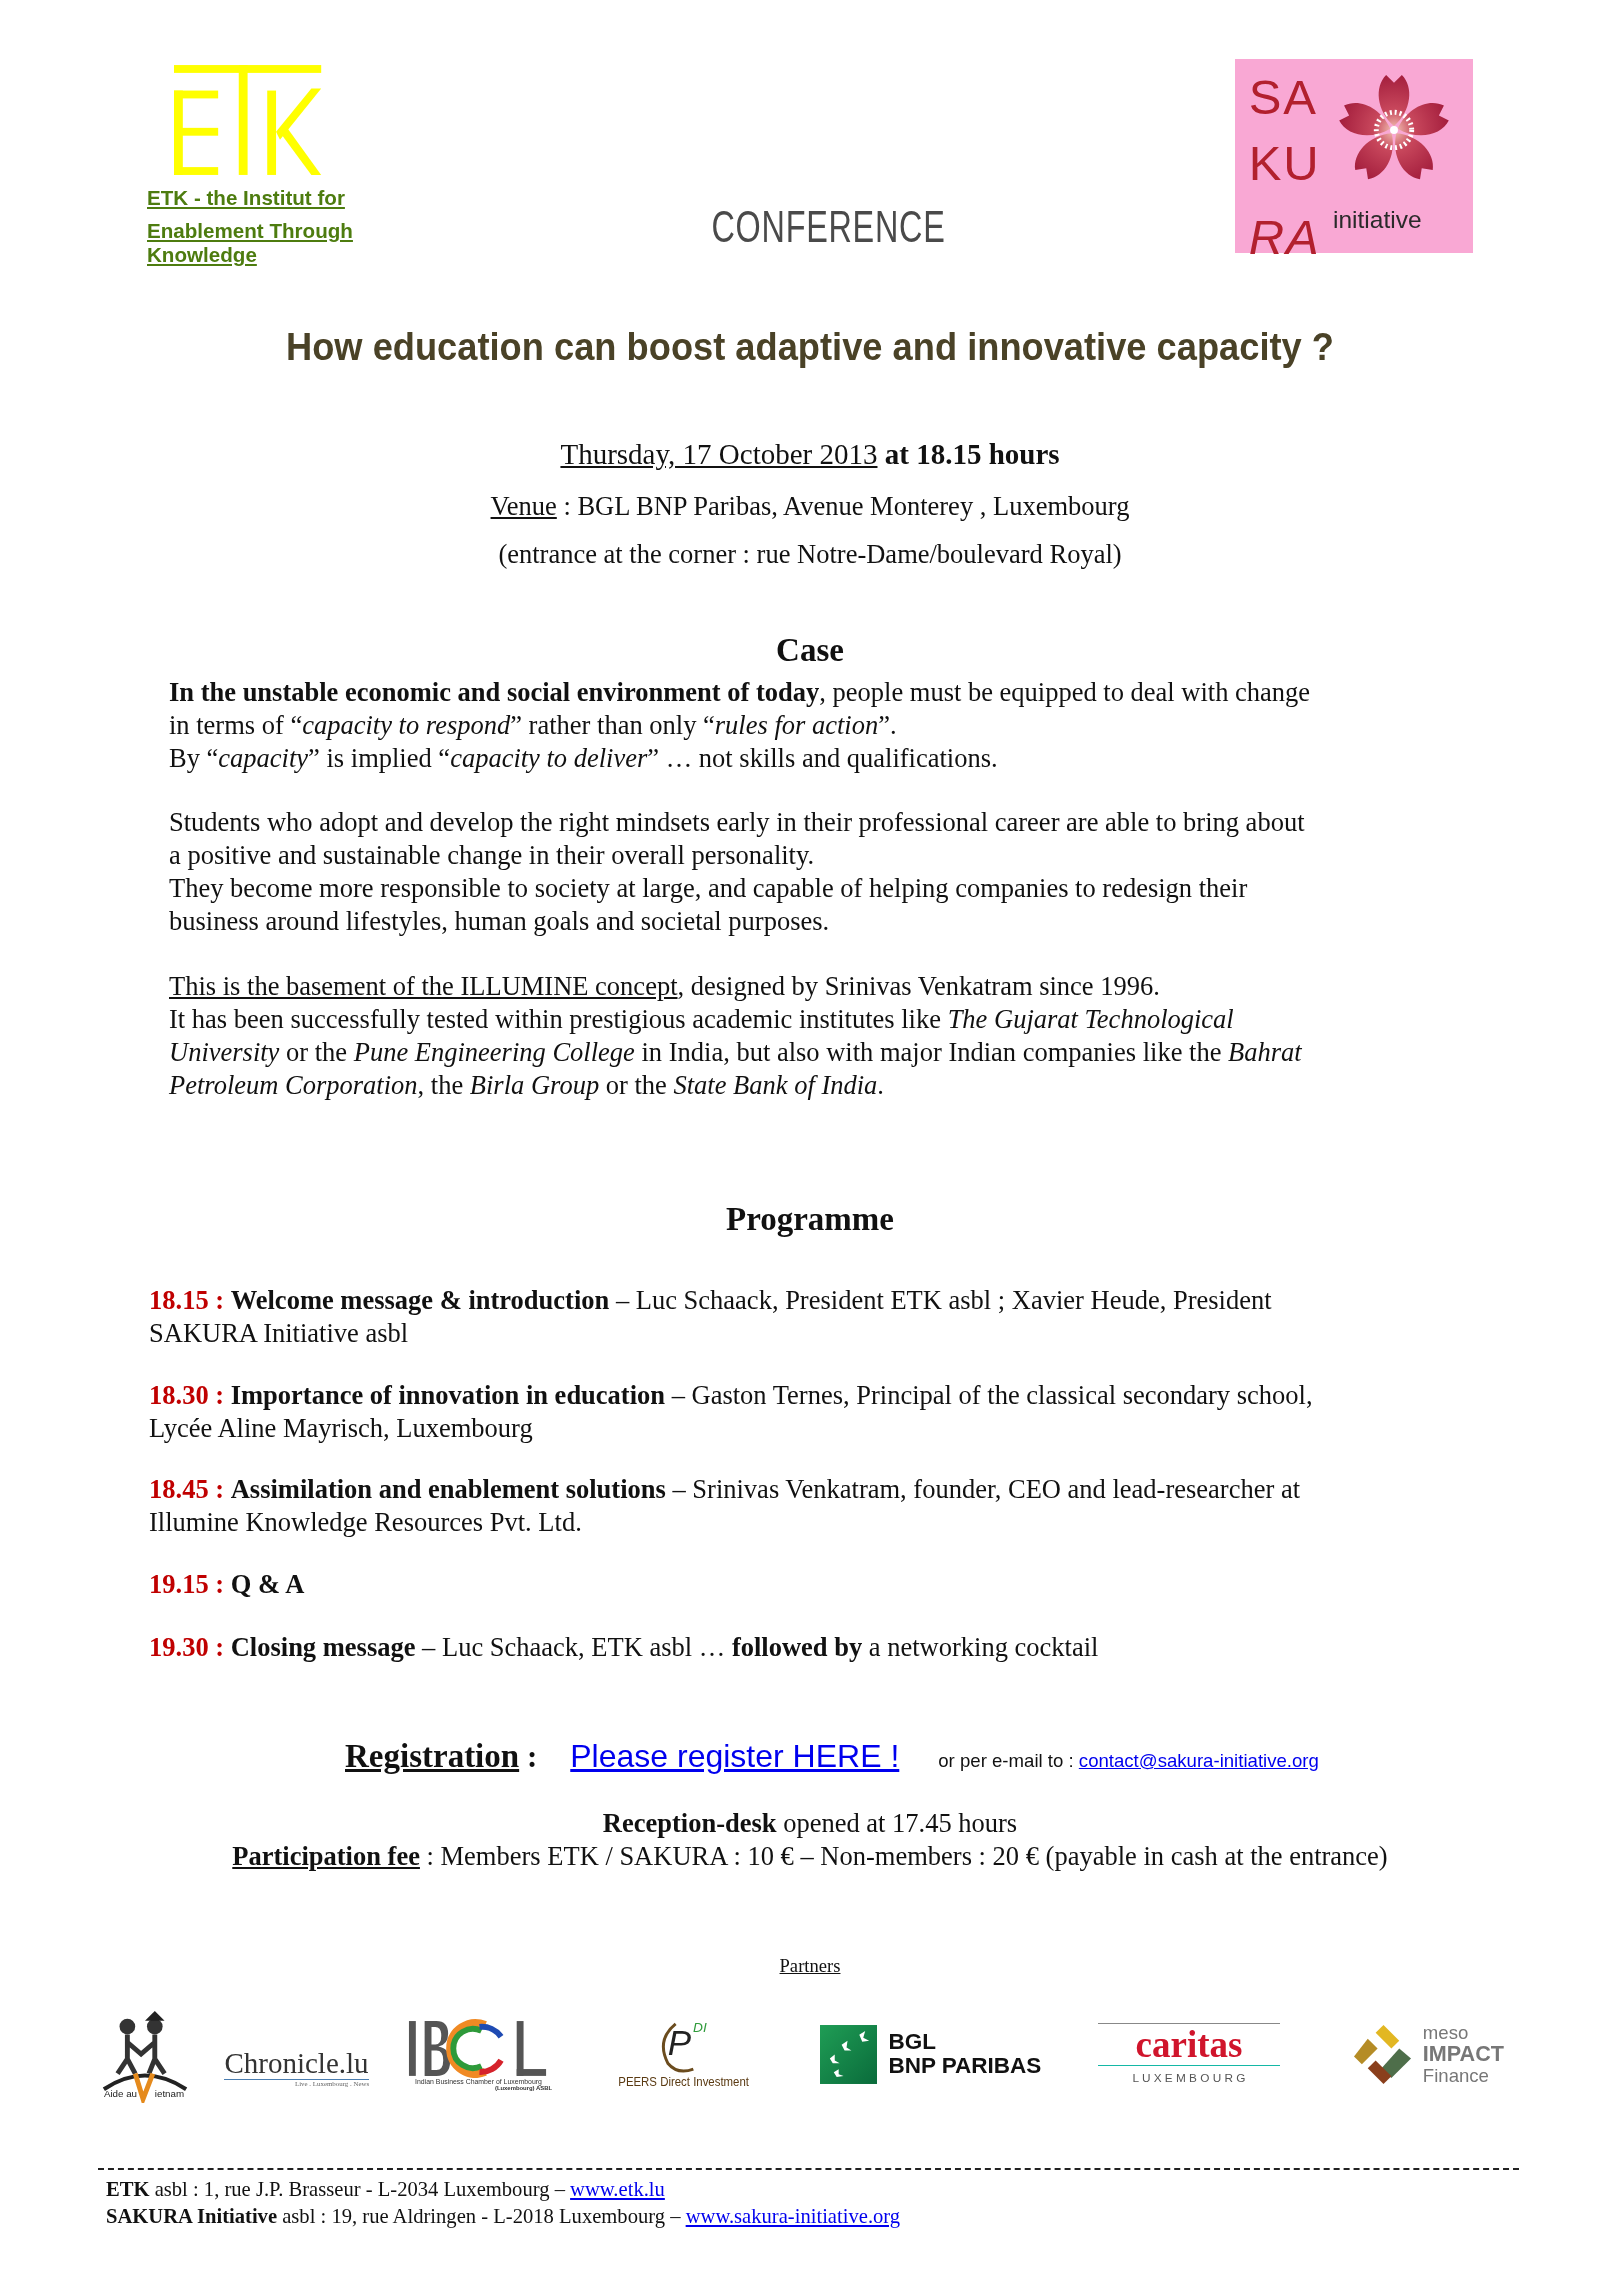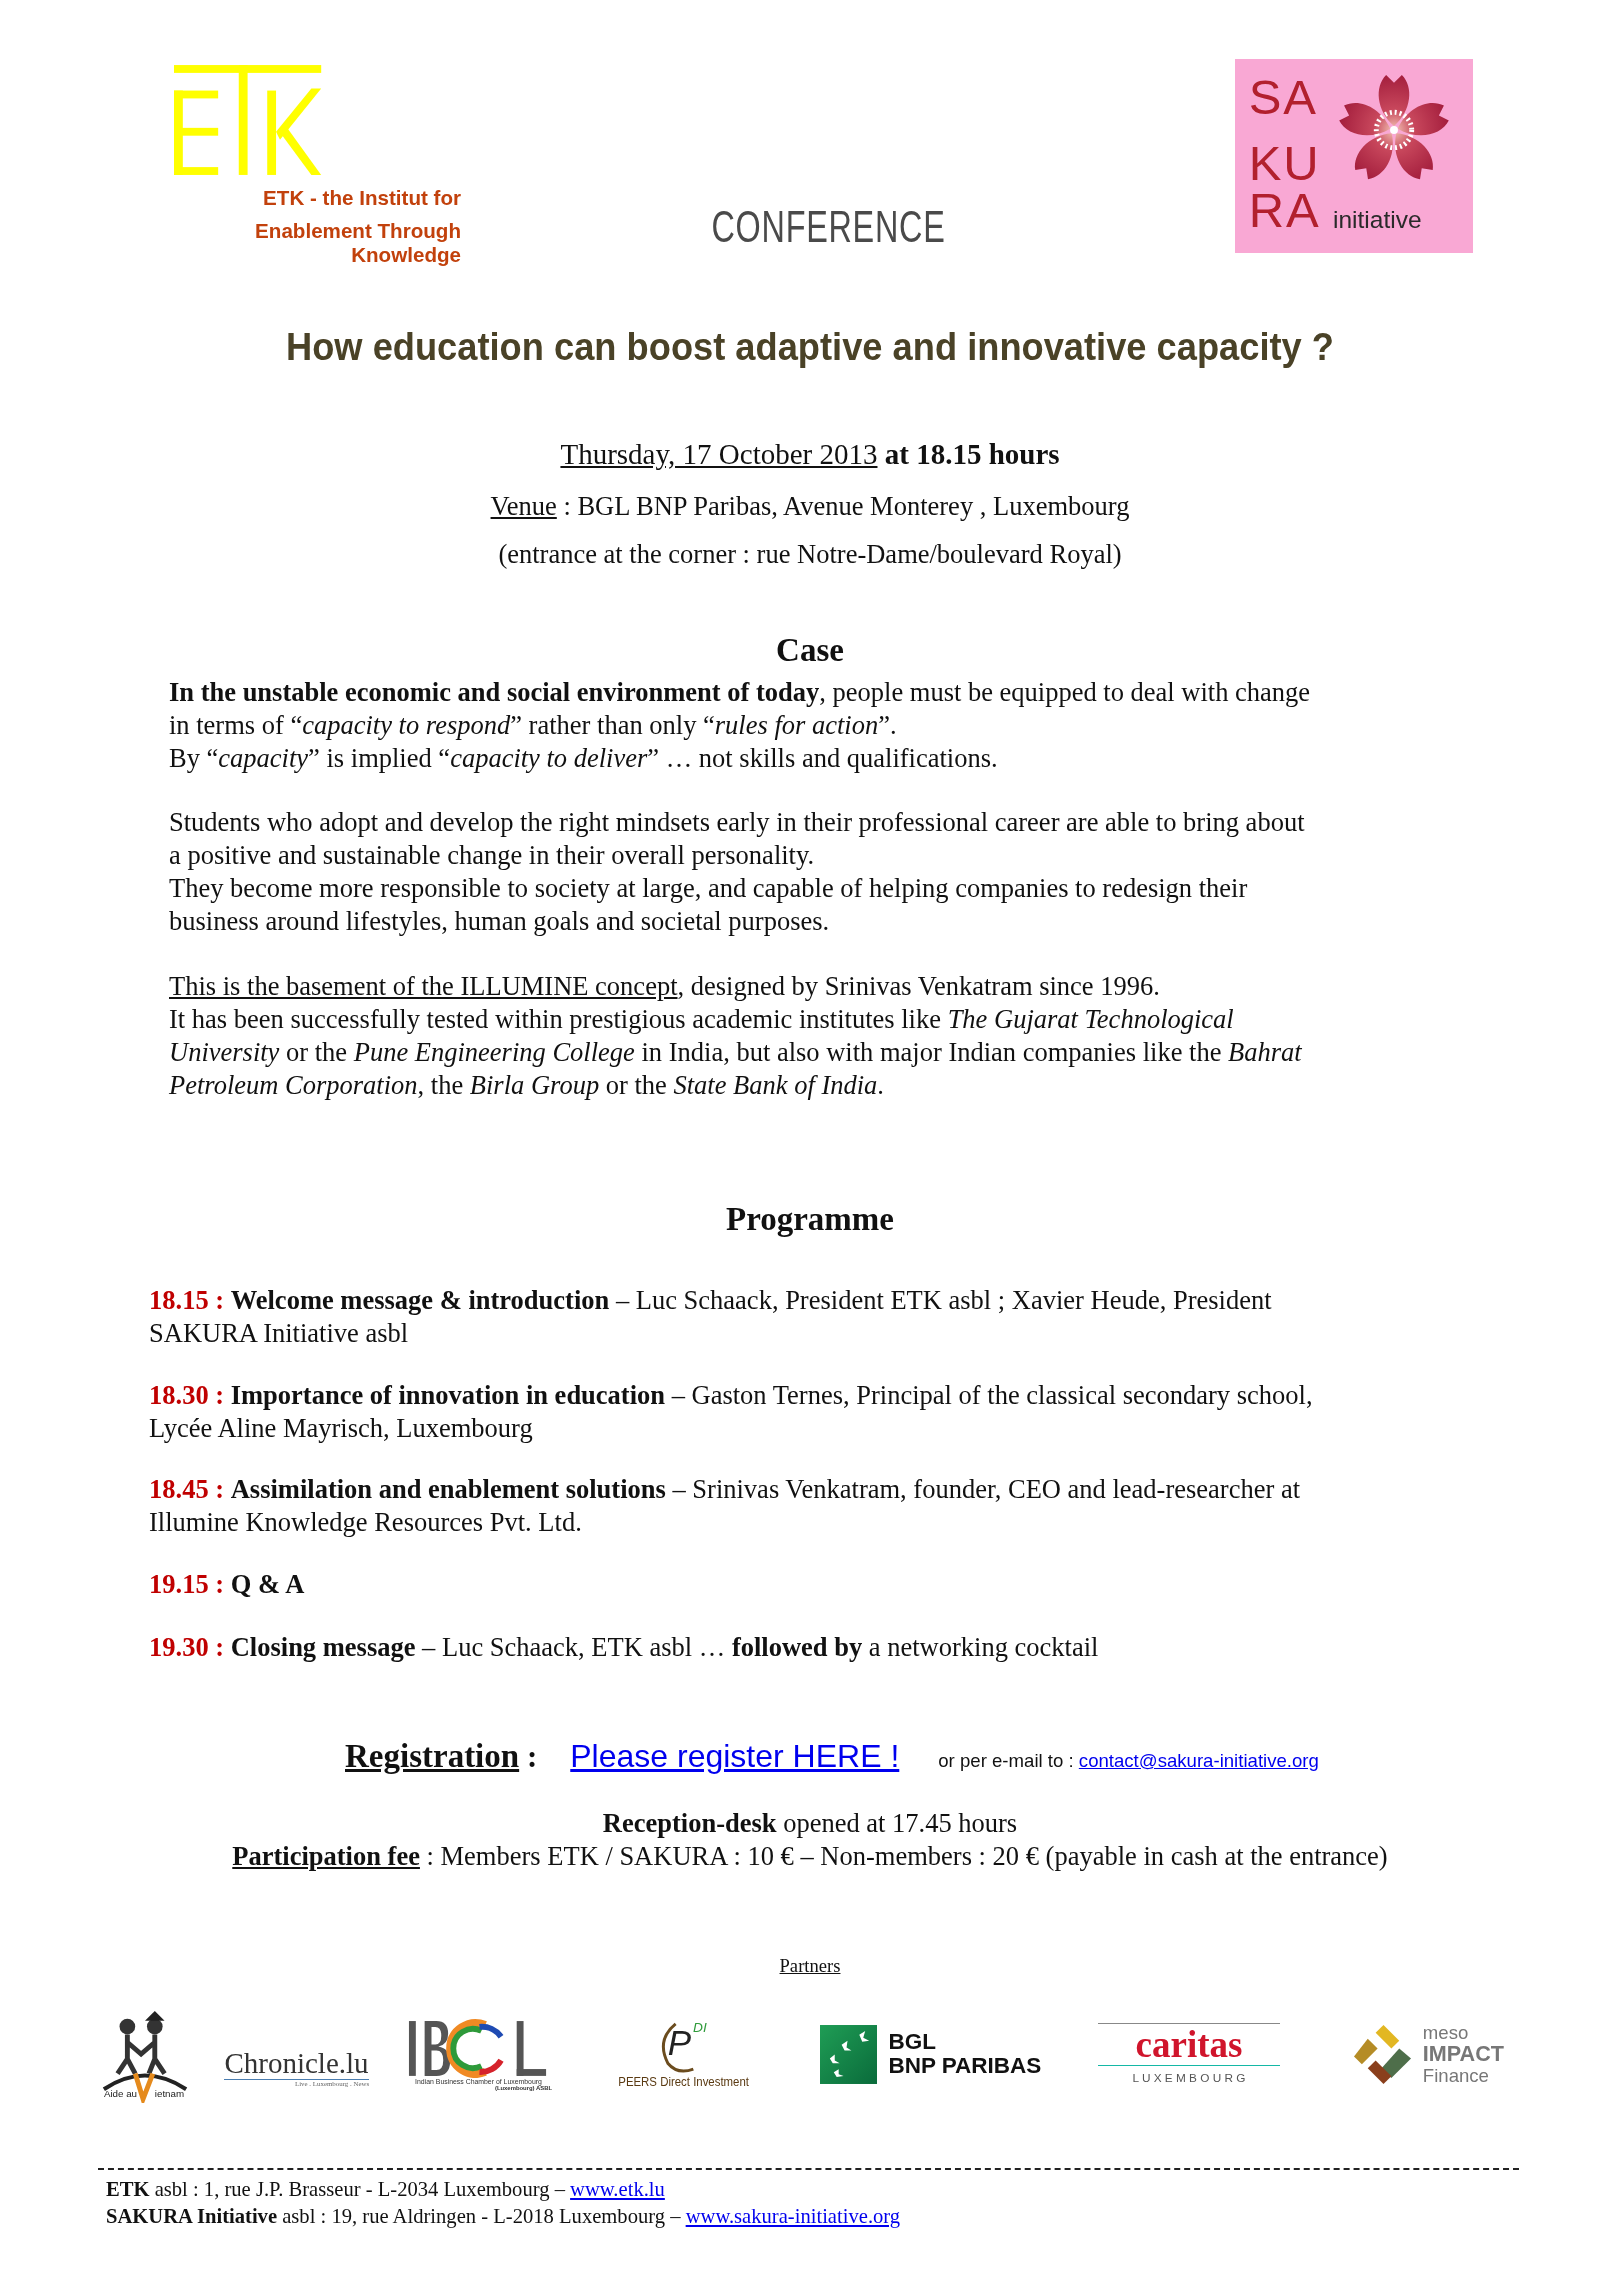--- a/index.html
+++ b/index.html
@@ -8,23 +8,23 @@
   .abs { position:absolute; }
   .u { text-decoration:underline; }
   .b { font-weight:bold; }
   .i { font-style:italic; }
   .red { color:#c00000; }
   .link { color:#0000ee; text-decoration:underline; }
 
   
   #etk-logo { left:147px; top:59px; width:314px; height:196px; }
   #etk-mark { position:absolute; left:27.4px; top:5.9px; width:157px; height:110px; }
-  .etk-sub { position:absolute; left:0; width:314px; text-align:right;
+  .etk-sub { position:absolute; left:0; width:314px; text-align:left;
              font-family:"Liberation Sans", sans-serif; font-weight:bold;
-             color:#c2410c; font-size:20.6px; }
+             color:#4d7c0f; font-size:20.6px;text-decoration:underline; }
 
   #conference { left:647px; top:201px; width:363px; text-align:center;
                 font-family:"Liberation Sans", sans-serif; font-size:45px;
                 color:#4a4a4a; letter-spacing:1px; transform:scaleX(0.72); transform-origin:center; }
 
   
   #sakura-logo { left:1235px; top:59px; width:238px; height:194px; background:#f9a8d4; }
   .sak-letters { position:absolute; left:13.7px; font-family:"Liberation Sans", sans-serif;
                  color:#b2202e; font-size:49px; line-height:49px; letter-spacing:2px; }
   #sak-initiative { position:absolute; left:98px; top:147px; font-family:"Liberation Sans", sans-serif;
@@ -84,21 +84,21 @@
   </svg>
   <div class="etk-sub" style="top:127px;">ETK - the Institut for</div>
   <div class="etk-sub" style="top:160px;">Enablement Through Knowledge</div>
 </div>
 
 <div id="conference" class="abs">CONFERENCE</div>
 
 <div id="sakura-logo" class="abs">
   <div class="sak-letters" style="top:13.7px;">SA</div>
   <div class="sak-letters" style="top:80px;">KU</div>
-  <div class="sak-letters" style="top:127px;">RA</div>
+  <div class="sak-letters" style="top:154px;font-style:italic;">RA</div>
   <div id="sak-initiative">initiative</div>
   <svg id="sak-flower" viewBox="-62 -60 124 120">
     <defs>
       <radialGradient id="petal" cx="0" cy="0" r="60" gradientUnits="userSpaceOnUse">
         <stop offset="0" stop-color="#f3c7b6"></stop>
         <stop offset="0.35" stop-color="#c8475c"></stop>
         <stop offset="1" stop-color="#a01a3a"></stop>
       </radialGradient>
     </defs>
     <g fill="url(#petal)">

